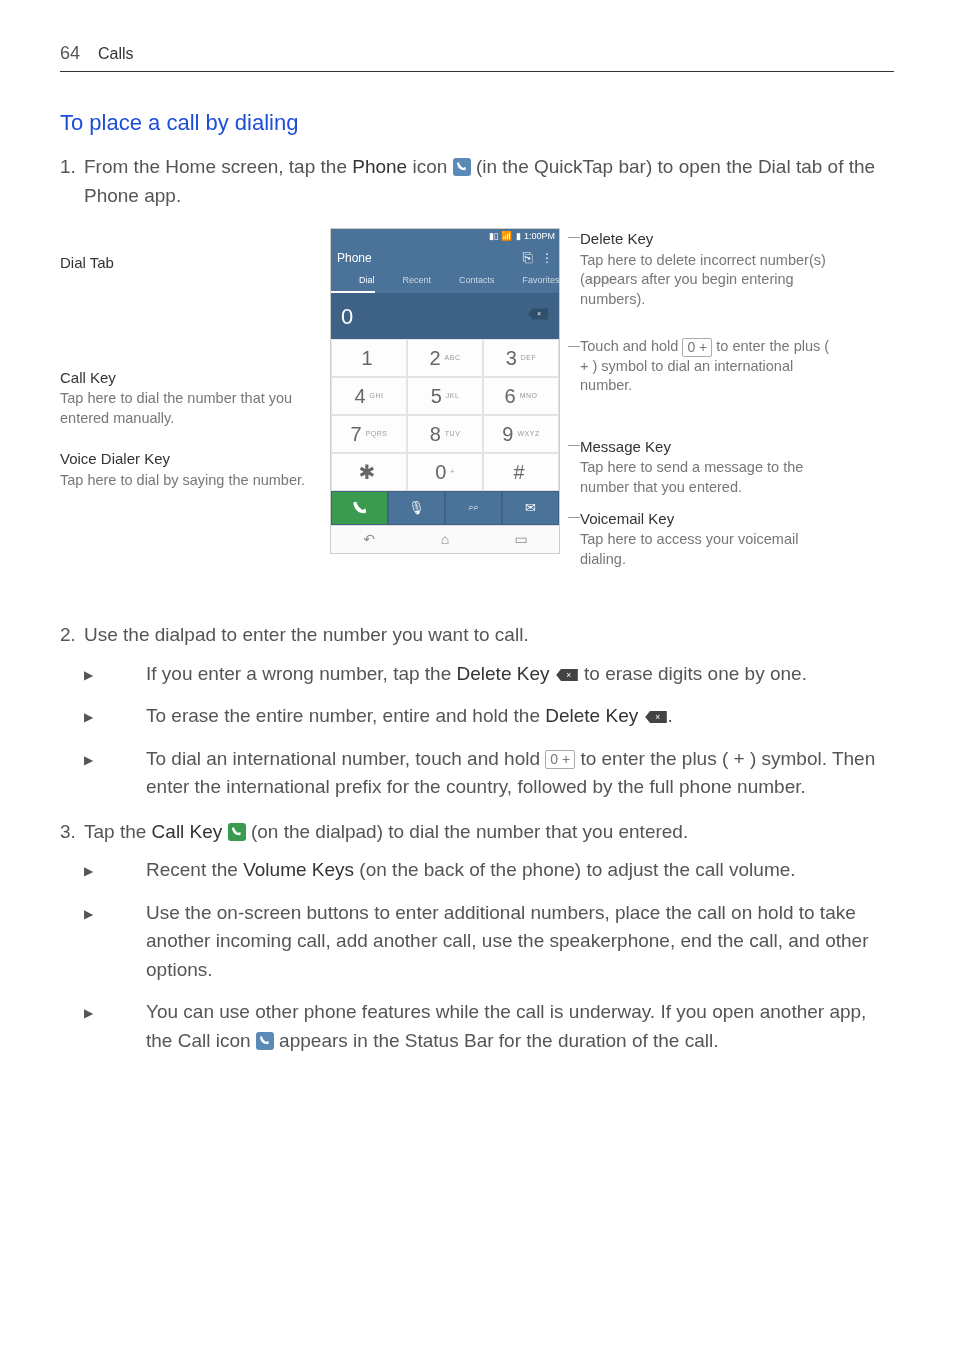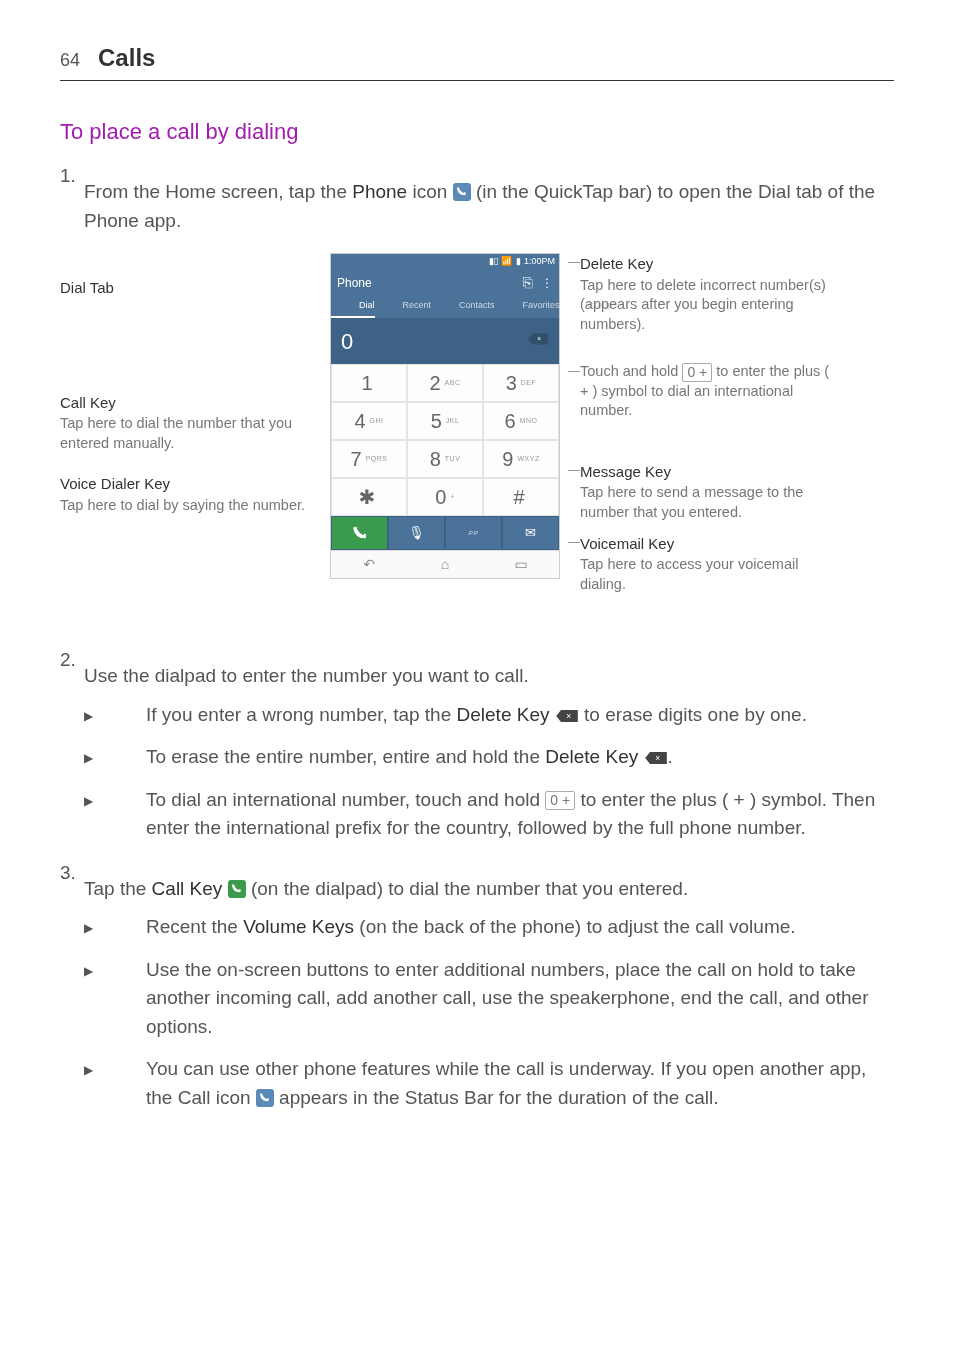--- a/index.html
+++ b/index.html
@@ -1,23 +1,23 @@
 <!DOCTYPE html>
 <html><head>
 <meta charset="utf-8">
 <style>
   * { box-sizing: border-box; margin: 0; padding: 0; }
   body { font-family: "Helvetica Neue", Arial, sans-serif; color: #4a4a4a; background: #fff; width: 954px; padding: 40px 60px 60px 60px; line-height: 1.5; }
   .header-row { display: flex; align-items: baseline; border-bottom: 1.5px solid #333; padding-bottom: 4px; margin-bottom: 34px; }
   .page-num { font-size: 18px; font-weight: 400; color: #555; margin-right: 18px; }
-  .header-title { font-size: 24px; font-weight: 700; color: #333; }
-  .section-title { color: #a21caf; font-size: 22px; font-weight: 400; margin-bottom: 14px; }
+  .header-title { font-size: 16px; font-weight: 400; color: #333; }
+  .section-title { color: #1d4ed8; font-size: 22px; font-weight: 400; margin-bottom: 14px; }
   .step { display: flex; font-size: 19px; color: #555; margin-bottom: 10px; }
   .step-num { min-width: 24px; }
-  .step-body { flex: 1; margin-top: 16px; }
+  .step-body { flex: 1; }
   .bold { color: #333; font-weight: 500; }
   .icon-inline { display: inline-flex; vertical-align: middle; width: 18px; height: 18px; background: #5a8ab5; border-radius: 3px; color: #fff; font-size: 12px; align-items: center; justify-content: center; position: relative; top: -1px; }
   .del-icon-inline { display: inline-flex; vertical-align: middle; align-items: center; }
   .del-icon-inline svg { width: 24px; height: 16px; }
   .zero-inline { display: inline-block; border: 1px solid #aaa; padding: 0 4px; font-size: 14px; color: #777; border-radius: 2px; vertical-align: middle; line-height: 1.2; }
   .bullet-list { margin-left: 24px; margin-top: 10px; }
   .bullet-item { display: flex; font-size: 19px; color: #555; margin-bottom: 14px; }
   .bullet-marker { min-width: 18px; font-size: 12px; padding-top: 6px; }
   .bullet-body { flex: 1; margin-left: 44px; }
   .step2-block { margin-top: 16px; }

